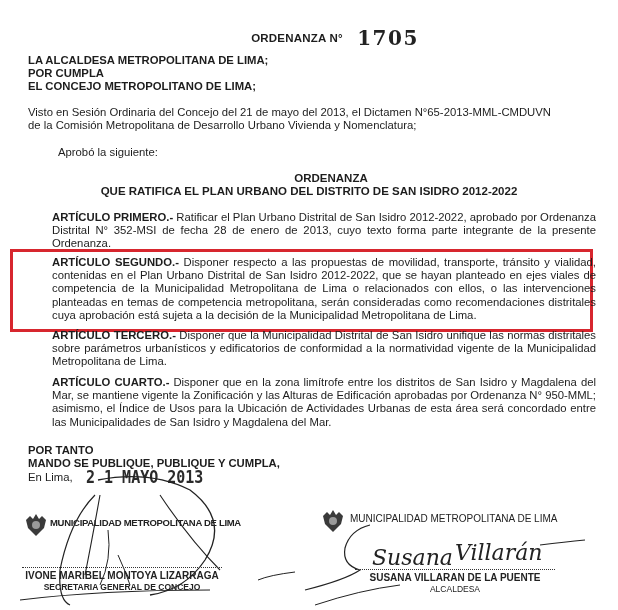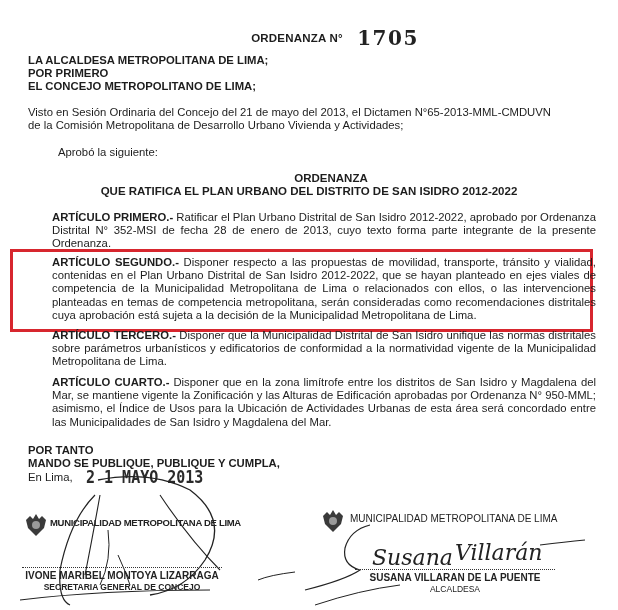--- a/index.html
+++ b/index.html
@@ -32,25 +32,25 @@
   </style>
 </head>
 <body>
 
 <div id="title-wrap">
   <span id="title-label">ORDENANZA N°</span>
   <span id="title-number">1705</span>
 </div>
 
 <div class="line b" style="top:54px;">LA ALCALDESA METROPOLITANA DE LIMA;</div>
-<div class="line b" style="top:67px;">POR PRIMERO</div>
+<div class="line b" style="top:67px;">POR CUMPLA</div>
 <div class="line b" style="top:80px;">EL CONCEJO METROPOLITANO DE LIMA;</div>
 
 <div class="line" style="top:106px;">Visto en Sesión Ordinaria del Concejo del 21 de mayo del 2013, el Dictamen N°65-2013-MML-CMDUVN</div>
-<div class="line" style="top:119px;">de la Comisión Metropolitana de Desarrollo Urbano Vivienda y Actividades;</div>
+<div class="line" style="top:119px;">de la Comisión Metropolitana de Desarrollo Urbano Vivienda y Nomenclatura;</div>
 
 <div class="line" style="top:146px; left:58px;">Aprobó la siguiente:</div>
 
 <div class="center" style="top:172px;padding-left:22px;">ORDENANZA</div>
 <div class="center" style="top:185px;">QUE RATIFICA EL PLAN URBANO DEL DISTRITO DE SAN ISIDRO 2012-2022</div>
 
 <div class="just" style="top:211px;">
   <span class="lbl">ARTÍCULO PRIMERO.-</span><span> Ratificar el Plan Urbano Distrital de San Isidro 2012-2022, aprobado por Ordenanza Distrital N° 352-MSI de fecha 28 de enero de 2013, cuyo texto forma parte integrante de la presente Ordenanza.</span>
 </div>
 

